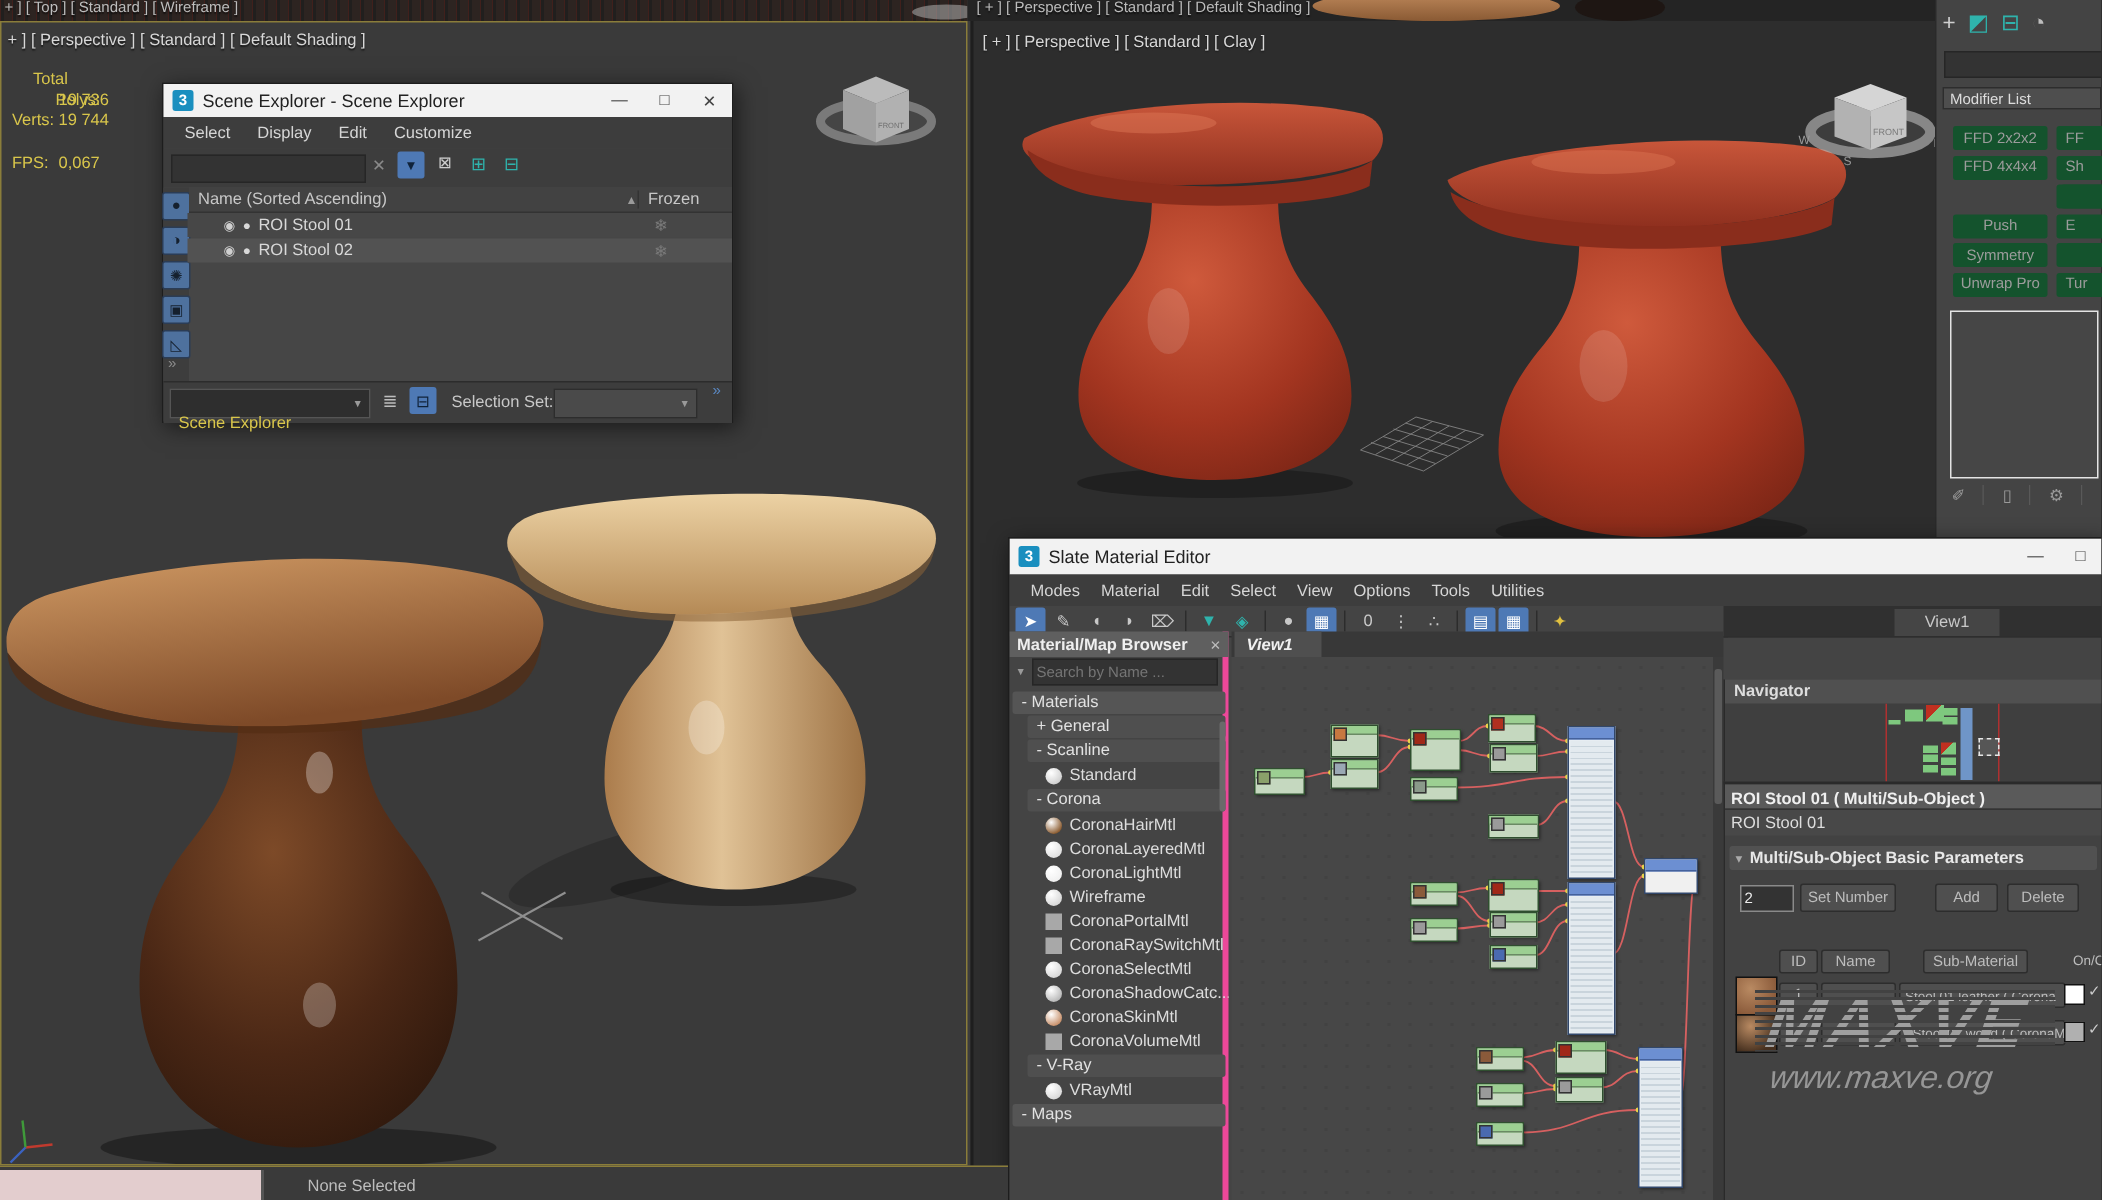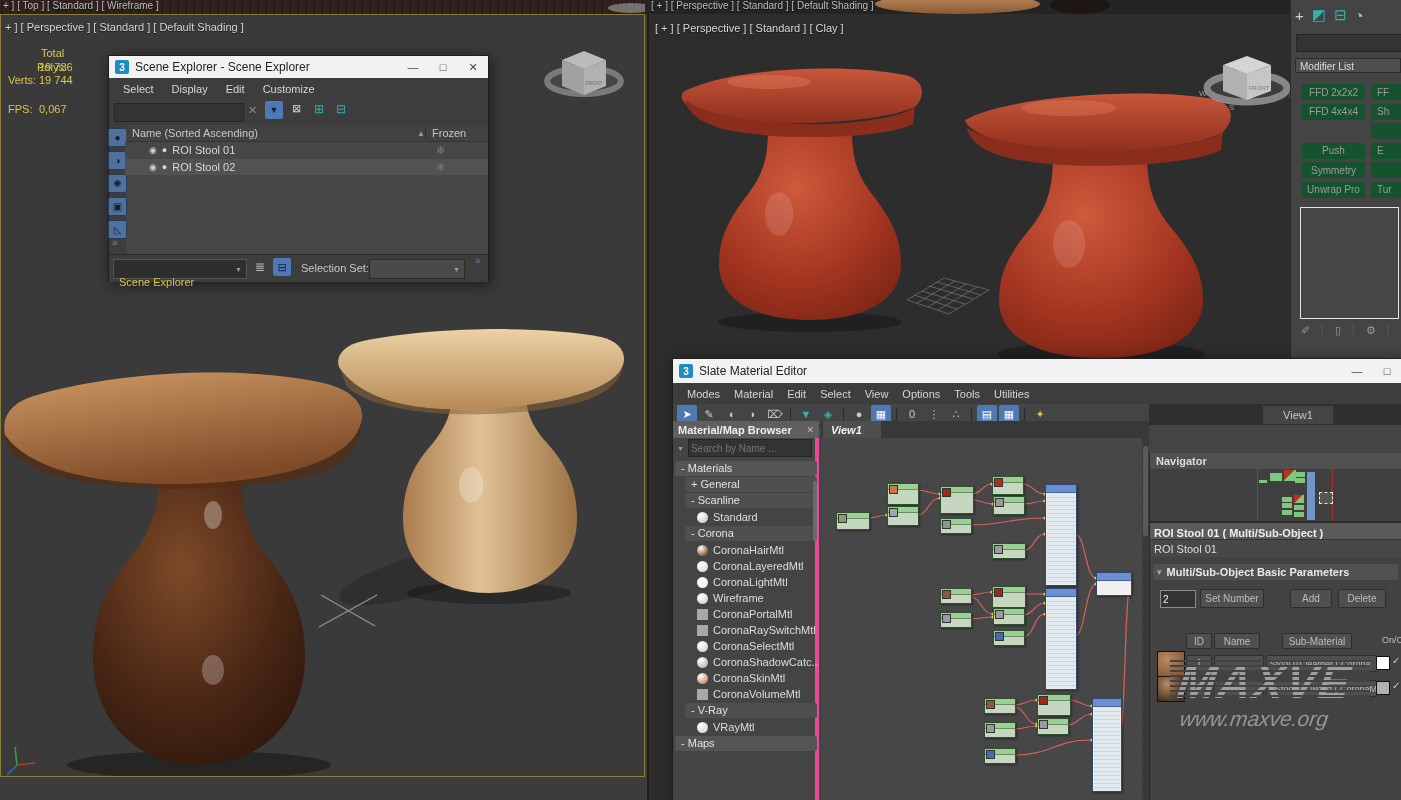--- a/index.html
+++ b/index.html
@@ -123,21 +123,21 @@
       </g>
 
       <g stroke-width="1.6">
         <line x1="16" y1="750" x2="34" y2="748" stroke="#c03a2e"></line>
         <line x1="16" y1="750" x2="14" y2="732" stroke="#3f9a3a"></line>
         <line x1="16" y1="750" x2="6" y2="760" stroke="#3a62c0"></line>
       </g>
     </svg>
     <span class="vp-label" style="left:4px;top:6px;">+ ] [ Perspective ] [ Standard ] [ Default Shading ]</span>
     <div class="stats">
-      <span class="abs yellow" style="left:40px;top:32px;">Total</span>
+      <span class="abs yellow" style="left:21px;top:32px;">Total</span>
       <span class="abs yellow" style="left:7px;top:46px;padding-left:29px;">Polys:</span>
       <span class="abs yellow" style="left:38px;top:46px;">19 736</span>
       <span class="abs yellow" style="left:7px;top:59px;">Verts:</span>
       <span class="abs yellow" style="left:38px;top:59px;">19 744</span>
       <span class="abs yellow" style="left:7px;top:88px;">FPS:</span>
       <span class="abs yellow" style="left:38px;top:88px;">0,067</span>
     </div>
   </div>
 
   <div class="abs" style="left:647px;top:14px;width:643px;height:786px;background:#2d2d2d;border-left:2px solid #1e1e1e;box-sizing:border-box;overflow:hidden;">
@@ -668,14 +668,18 @@
             <span style="position: absolute; left: 242px; top: 4px; font-size: 10px; color: rgb(204, 204, 204);">✓</span>
           </div>
         </div>
 
       <div class="wm-text" style="left:28px;top:132px;font-size:46px;letter-spacing:2px;">MAXVE</div>
       <div class="abs" style="left:20px;top:134px;width:200px;height:44px;background:repeating-linear-gradient(180deg,transparent 0 3px,#424242 3px 5px);pointer-events:none;"></div>
       <div class="wm-text" style="left:30px;top:184px;font-size:21px;font-weight:normal;color:#969696;">www.maxve.org</div>
     </div>
   </div>
 
+  <div class="abs" style="left:0;top:777px;width:672px;height:23px;background:#3a3a3a;border-top:1px solid #8a7d3a;box-sizing:border-box;">
+    <div class="abs" style="left:0;top:2px;width:174px;height:21px;background:#e3cdce;border-right:2px solid #555;"></div>
+    <span class="abs" style="left:205px;top:7px;color:#bdbdbd;">None Selected</span>
+  </div>
 
 </div>
 
 </body></html>

